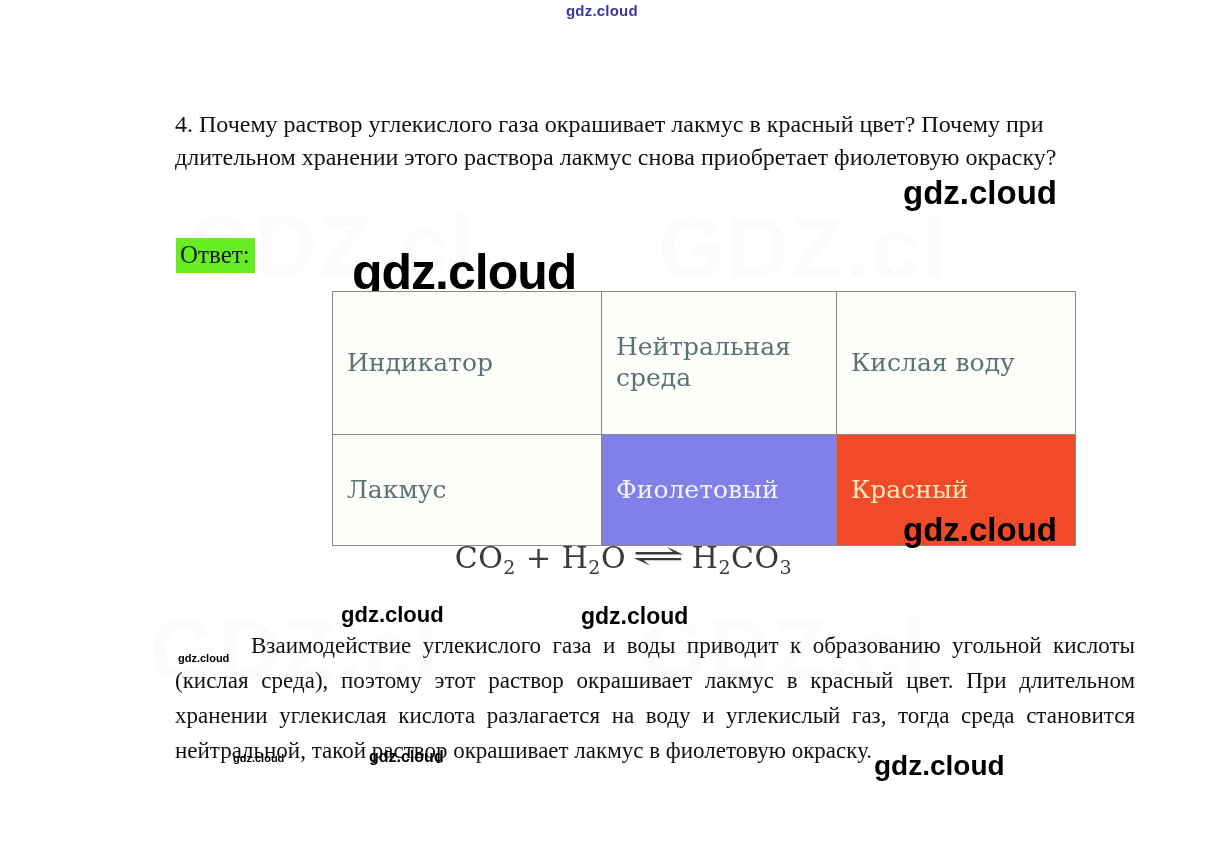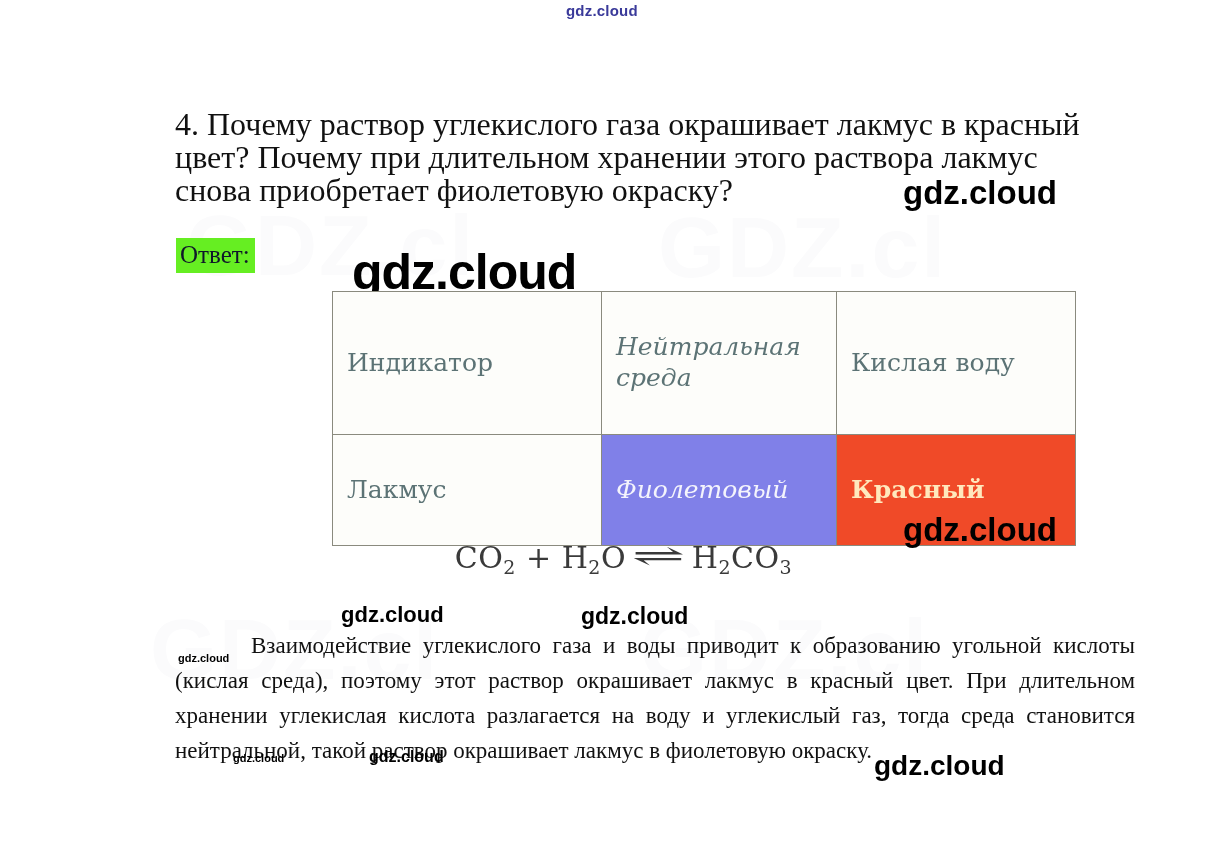--- a/index.html
+++ b/index.html
@@ -58,21 +58,21 @@
   .wm-g { left: 233px; top: 752px; font-size: 11px; }
   .wm-h { left: 369px; top: 748px; font-size: 16px; }
   .wm-i { left: 874px; top: 750px; font-size: 28px; }
 
   
   .question {
     position: absolute;
     left: 175px;
     top: 108px;
     width: 945px;
-    font-size: 32px;
+    font-size: 24px;
     line-height: 33px;
     color: #111111;
   }
 
   
   .answer-label {
     position: absolute;
     left: 176px;
     top: 238px;
     font-size: 25px;
@@ -95,37 +95,36 @@
     border: 1px solid #8a8a7e;
     background: #fdfdfa;
     color: #5c7375;
     font-size: 25px;
     line-height: 31px;
     font-family: "DejaVu Serif", serif;
     padding: 6px 10px 8px 14px;
     vertical-align: middle;
   }
   .col-ind { width: 244px; height: 128px; }
-  .col-neu { width: 210px; font-style: italic; }
+  .col-neu { width: 210px; }
   .col-acid { width: 214px; }
   .row-2 td { height: 96px; }
   .cell-top { vertical-align: top; padding-top: 18px; }
   .cell-mid { vertical-align: middle; }
   .cell-violet {
     background: #8080e8 !important;
     color: #f4f4fc !important;
     vertical-align: top;
     padding-top: 13px;
   }
   .cell-red {
     background: #f04a28 !important;
     color: #ffe9bd !important;
     vertical-align: top;
     padding-top: 13px;
-    font-weight: bold;
   }
 
   
   .equation {
     position: absolute;
     left: 8px;
     top: 540px;
     width: 1231px;
     text-align: center;
     font-family: "DejaVu Serif", serif;

